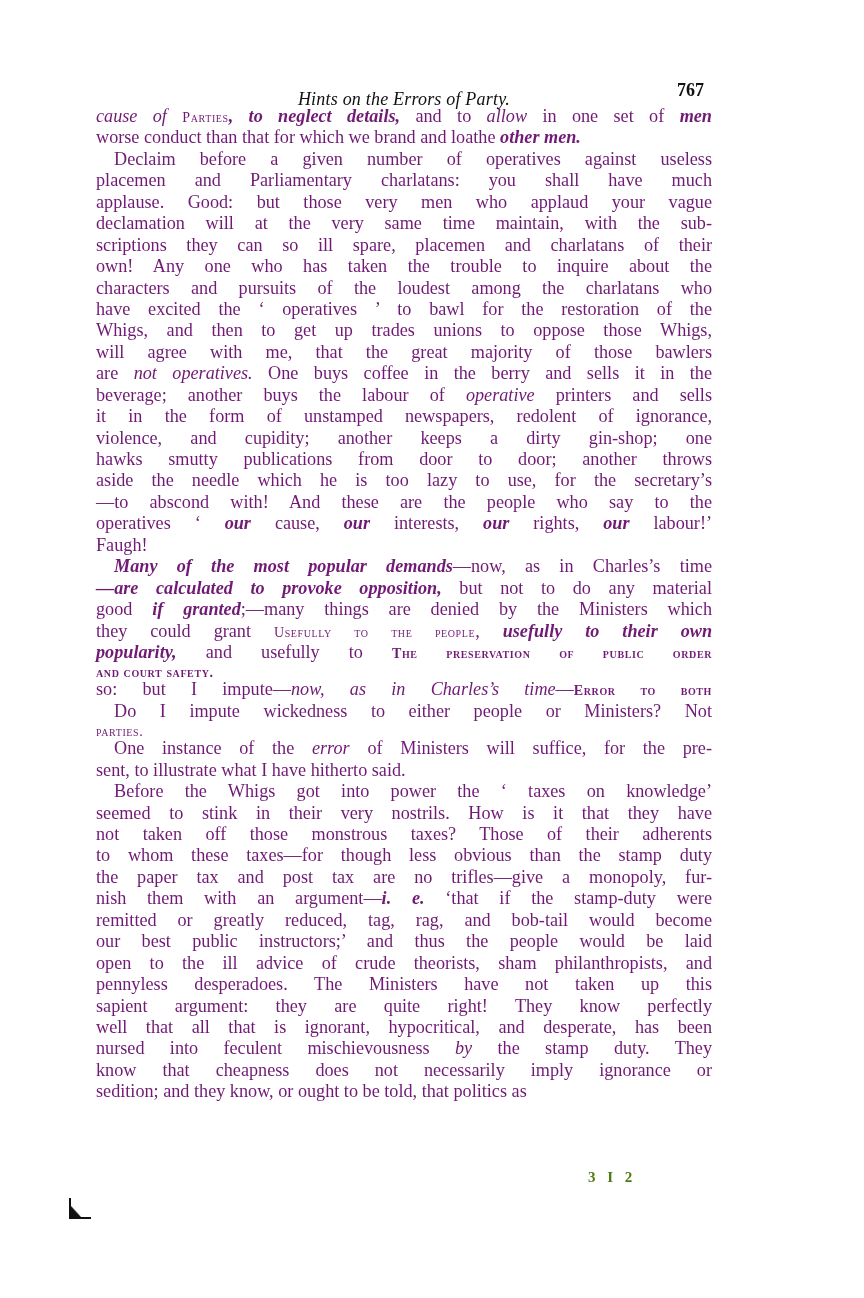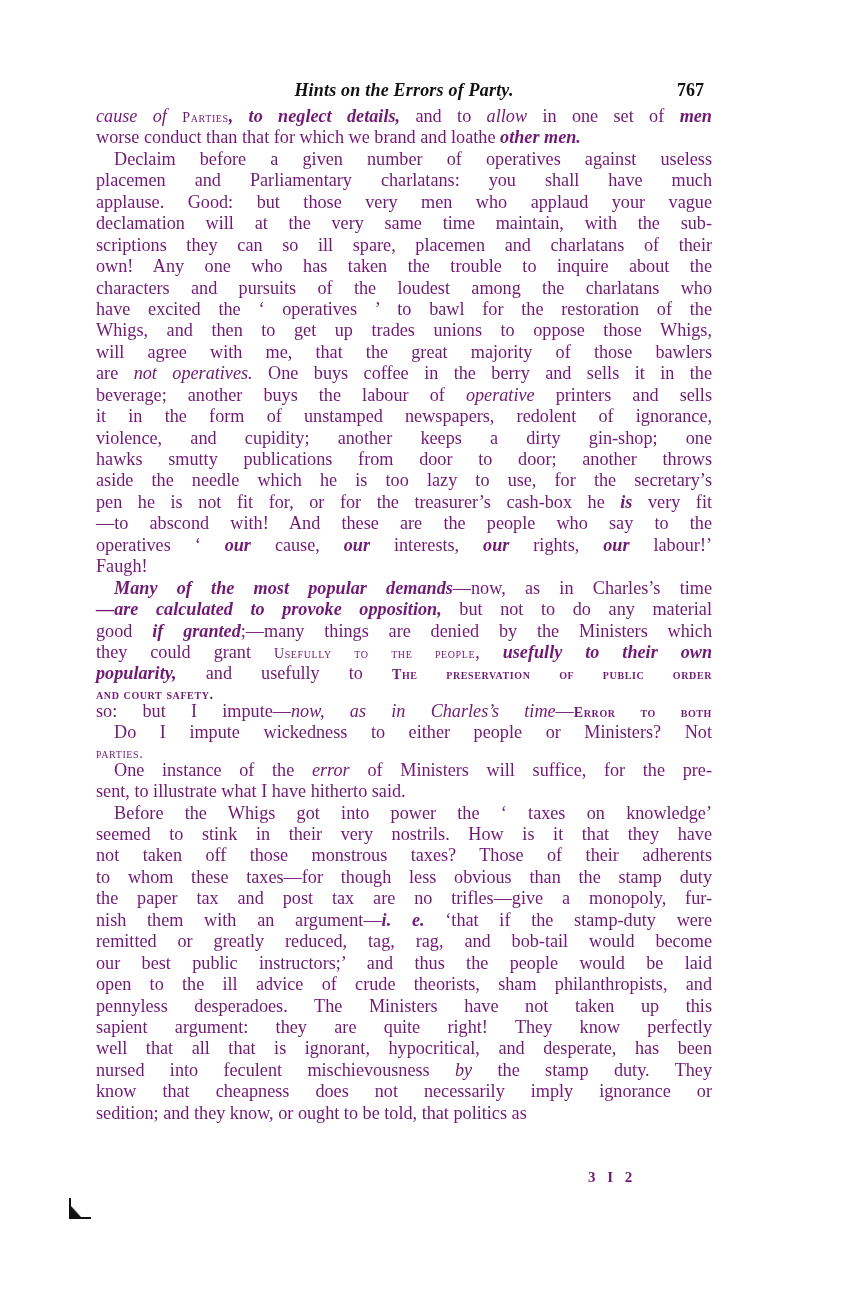--- a/index.html
+++ b/index.html
@@ -3,42 +3,42 @@
 <meta charset="utf-8">
 <style>
   html, body { margin: 0; padding: 0; background: #ffffff; }
   body { width: 864px; height: 1298px; position: relative; overflow: hidden; }
   .page { position: absolute; left: 0; top: 0; width: 864px; height: 1298px; background: #fff; }
   .running-head {
     position: absolute; top: 80px; left: 96px; width: 616px; height: 24px;
     font-family: "Liberation Serif", "DejaVu Serif", serif; color: #111;
   }
   .running-title {
-    position: absolute; left: 0; right: 0; top: 0; text-align: center;
-    font-style: italic; font-weight: bold; font-size: 18px; letter-spacing: 0.2px;
+    position: absolute; left: 0; right: 0; top: 9px; text-align: center;
+    font-style: italic; font-weight: normal; font-size: 18px; letter-spacing: 0.2px;
   }
   .page-number {
     position: absolute; right: 8px; top: 0; font-weight: bold; font-size: 18px;
   }
   .body-text {
     position: absolute; left: 96px; top: 106px; width: 616px;
     font-family: "Liberation Serif", "DejaVu Serif", serif; color: #701a75;
     font-size: 18.2px; line-height: 21.45px;
   }
   .line { display: block; white-space: nowrap; text-align: justify; text-align-last: justify; height: 21.45px; }
   .line.last { text-align-last: left; }
   .line.indent { padding-left: 18px; }
   .line.short { height: 16px; line-height: 16px; }
   .i { font-style: italic; }
   .b { font-weight: bold; }
   .sc { font-variant: small-caps; font-size: 14px; letter-spacing: 0.6px; }
   .sc-b { font-variant: small-caps; font-size: 14px; font-weight: bold; letter-spacing: 0.6px; }
   .signature {
     position: absolute; top: 1169px; left: 588px;
-    font-family: "Liberation Serif", "DejaVu Serif", serif; font-weight: bold; font-size: 15px; color: #701a75;
+    font-family: "Liberation Serif", "DejaVu Serif", serif; font-weight: bold; font-size: 15px; color: #4d7c0f;
     letter-spacing: 4px;
   }
   .corner-mark { position: absolute; left: 69px; top: 1198px; width: 22px; height: 21px; }
   .corner-mark .v { position: absolute; left: 0; top: 0; width: 2px; height: 21px; background: #111; }
   .corner-mark .h { position: absolute; left: 0; bottom: 0; width: 22px; height: 2px; background: #111; }
   .corner-mark .fill { position: absolute; left: 2px; bottom: 2px; width: 10px; height: 11px;
     background: linear-gradient(to top right, #111 0%, #111 45%, transparent 55%); }
 </style>
 </head>
 <body>
@@ -65,21 +65,20 @@
         <span class="line"><span>characters and pursuits of the loudest among the charlatans who</span></span>
         <span class="line"><span>have excited the ‘ operatives ’ to bawl for the restoration of the</span></span>
         <span class="line"><span>Whigs, and then to get up trades unions to oppose those Whigs,</span></span>
         <span class="line"><span>will agree with me, that the great majority of those bawlers</span></span>
         <span class="line"><span>are </span><span class="i">not operatives.</span><span> One buys coffee in the berry and sells it in the</span></span>
         <span class="line"><span>beverage; another buys the labour of </span><span class="i">operative</span><span> printers and sells</span></span>
         <span class="line"><span>it in the form of unstamped newspapers, redolent of ignorance,</span></span>
         <span class="line"><span>violence, and cupidity; another keeps a dirty gin-shop; one</span></span>
         <span class="line"><span>hawks smutty publications from door to door; another throws</span></span>
         <span class="line"><span>aside the needle which he is too lazy to use, for the secretary’s</span></span>
-        <span class="line"><span>pen he is not fit for, or for the treasurer’s cash-box he </span><span class="i b">is</span><span> very fit</span></span>
         <span class="line"><span>—to abscond with!  And these are the people who say to the</span></span>
         <span class="line"><span>operatives ‘ </span><span class="i b">our</span><span> cause, </span><span class="i b">our</span><span> interests, </span><span class="i b">our</span><span> rights, </span><span class="i b">our</span><span> labour!’</span></span>
         <span class="line last"><span>Faugh!</span></span>
       </div>
       <div>
         <span class="line indent"><span class="i b">Many of the most popular demands</span><span>—now, as in Charles’s time</span></span>
         <span class="line"><span class="i b">—are calculated to provoke opposition,</span><span> but not to do any material</span></span>
         <span class="line"><span>good </span><span class="i b">if granted</span><span>;—many things are denied by the Ministers which</span></span>
         <span class="line"><span>they could grant </span><span class="sc">Usefully to the people</span><span>, </span><span class="i b">usefully to their own</span></span>
         <span class="line"><span class="i b">popularity,</span><span> and usefully to </span><span class="sc-b">The preservation of public order</span></span>

